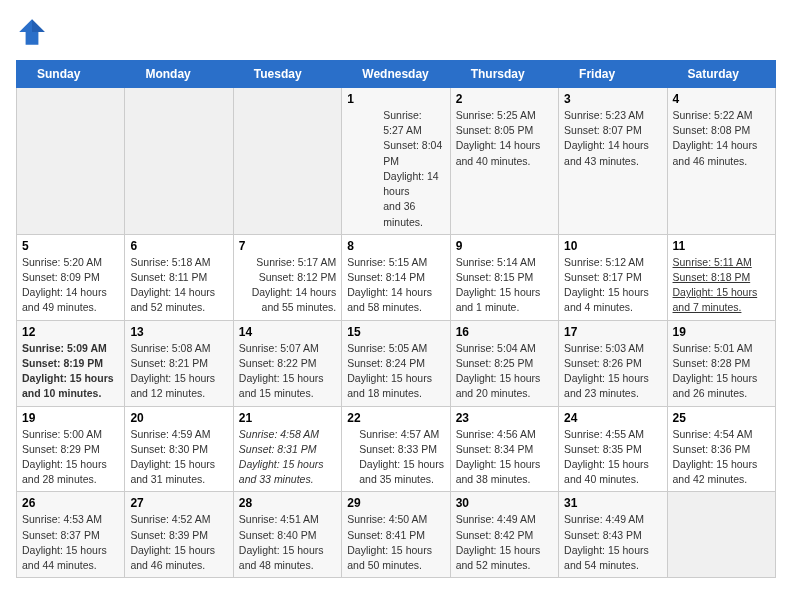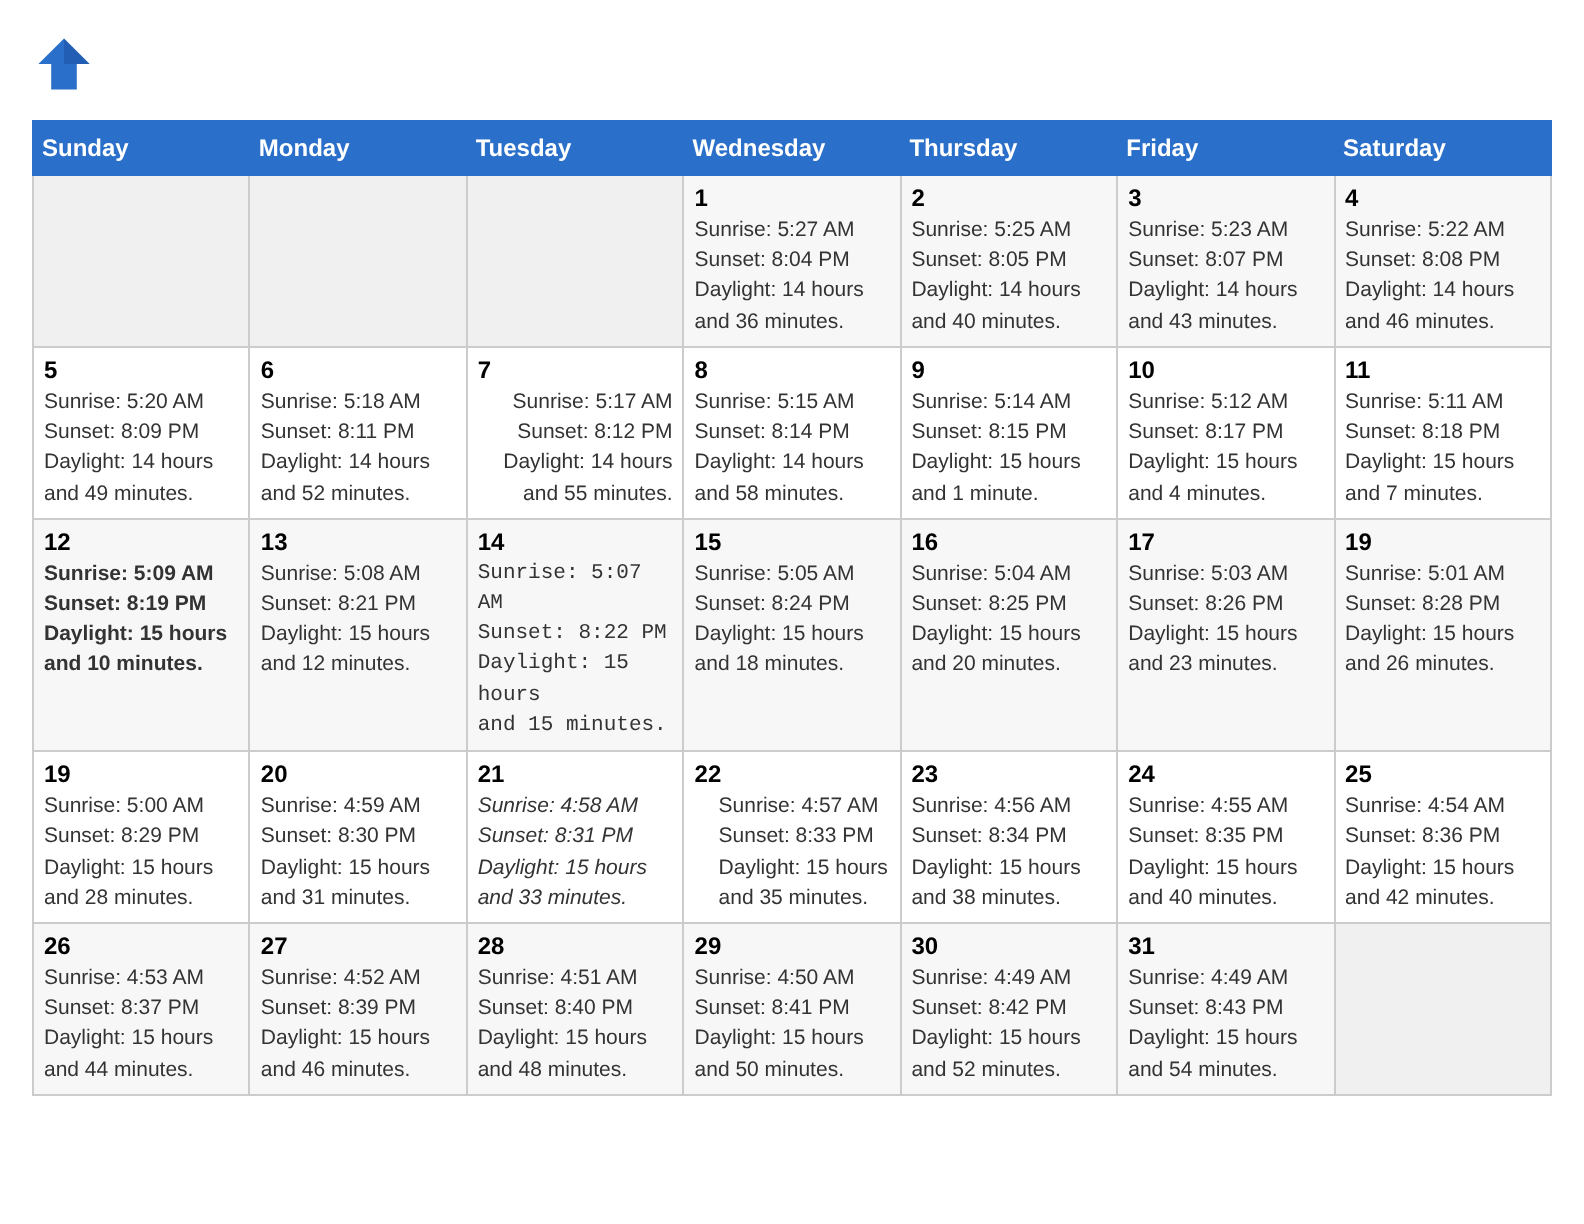--- a/index.html
+++ b/index.html
@@ -53,21 +53,21 @@
       color: #555;
     }
     .calendar {
       width: 100%;
       border-collapse: collapse;
       font-size: 11px;
     }
     .calendar th {
       background-color: #2a6fc9;
       color: #fff;
-      padding: 6px 4px;
+      padding: 6px 20px;
       text-align: left;
       font-size: 12px;
       font-weight: bold;
       border: 1px solid #2a6fc9;
     }
     .calendar td {
       border: 1px solid #ccc;
       padding: 4px 5px;
       vertical-align: top;
       width: calc(100% / 7);
@@ -127,21 +127,21 @@
         <th>Saturday</th>
       </tr>
   </thead>
   <tbody id="calendar-body">
   <tr>
         <td class="empty-cell"></td>
         <td class="empty-cell"></td>
         <td class="empty-cell"></td>
         <td>
           <div class="day-number">1</div>
-          <div class="day-info" style="white-space: pre-line;">Sunrise: 5:27 AM
+          <div class="day-info" style="white-space: pre-line; margin-left: 36px;">Sunrise: 5:27 AM
 Sunset: 8:04 PM
 Daylight: 14 hours
 and 36 minutes.</div>
         </td>
         <td>
           <div class="day-number">2</div>
           <div class="day-info" style="white-space: pre-line;">Sunrise: 5:25 AM
 Sunset: 8:05 PM
 Daylight: 14 hours
 and 40 minutes.</div>
@@ -199,21 +199,21 @@
         </td>
         <td>
           <div class="day-number">10</div>
           <div class="day-info" style="white-space: pre-line;">Sunrise: 5:12 AM
 Sunset: 8:17 PM
 Daylight: 15 hours
 and 4 minutes.</div>
         </td>
         <td>
           <div class="day-number">11</div>
-          <div class="day-info" style="white-space: pre-line;">Sunrise: 5:11 AM
+          <div class="day-info" style="white-space: pre-line; text-decoration: underline;">Sunrise: 5:11 AM
 Sunset: 8:18 PM
 Daylight: 15 hours
 and 7 minutes.</div>
         </td>
       </tr>
       <tr>
         <td>
           <div class="day-number">12</div>
           <div class="day-info" style="white-space: pre-line; font-weight: bold;">Sunrise: 5:09 AM
 Sunset: 8:19 PM
@@ -222,21 +222,21 @@
         </td>
         <td>
           <div class="day-number">13</div>
           <div class="day-info" style="white-space: pre-line;">Sunrise: 5:08 AM
 Sunset: 8:21 PM
 Daylight: 15 hours
 and 12 minutes.</div>
         </td>
         <td>
           <div class="day-number">14</div>
-          <div class="day-info" style="white-space: pre-line; font-family: Liberation Mono, monospace;">Sunrise: 5:07 AM
+          <div class="day-info" style="white-space: pre-line;">Sunrise: 5:07 AM
 Sunset: 8:22 PM
 Daylight: 15 hours
 and 15 minutes.</div>
         </td>
         <td>
           <div class="day-number">15</div>
           <div class="day-info" style="white-space: pre-line;">Sunrise: 5:05 AM
 Sunset: 8:24 PM
 Daylight: 15 hours
 and 18 minutes.</div>

